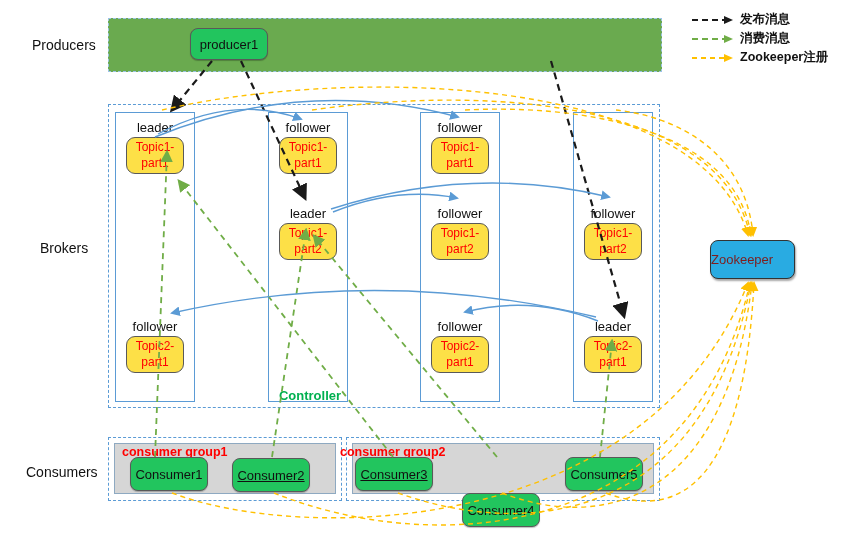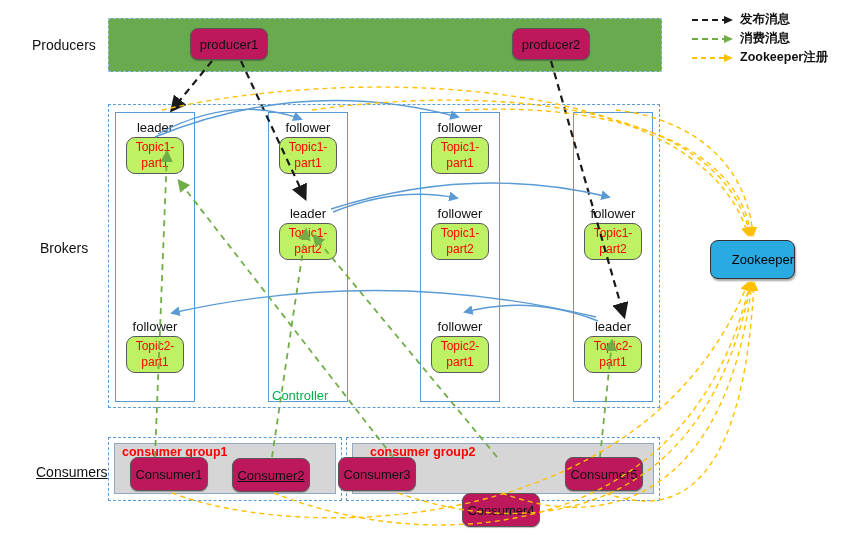--- a/index.html
+++ b/index.html
@@ -3,65 +3,62 @@
 <meta charset="utf-8">
 <style>
   html,body{margin:0;padding:0;background:#ffffff;font-family:"Liberation Sans",sans-serif;}
   #stage{position:relative;width:865px;height:555px;background:#fff;overflow:hidden;}
   .abs{position:absolute;}
 
   .side-label{font-size:14px;color:#111;}
 
   
   .prod-band{left:108px;top:18px;width:554px;height:54px;background:#6aaa4f;border:1px dashed #9dc3e6;box-sizing:border-box;}
-  .node{background:#be185d;border:1.6px solid #595959;border-radius:8px;box-sizing:border-box;
+  .node{background:#22c55e;border:1.6px solid #595959;border-radius:8px;box-sizing:border-box;
         display:flex;align-items:center;justify-content:center;font-size:13px;color:#111;box-shadow:0 1px 1px rgba(0,0,0,.25);}
 
   
   .brokers-outer{left:108px;top:104px;width:552px;height:304px;border:1.4px dashed #5b9bd5;box-sizing:border-box;}
   .broker-col{top:112px;width:80px;height:290px;border:1.4px solid #5b9bd5;background:#fff;box-sizing:border-box;}
   .topic{width:64px;text-align:center;}
   .topic .role{font-size:13px;color:#111;margin-bottom:2px;}
-  .topic .tbox{width:58px;margin:0 auto;border:1.6px solid #595959;border-radius:9px;background:#bef264;
+  .topic .tbox{width:58px;margin:0 auto;border:1.6px solid #595959;border-radius:9px;background:#fde047;
                font-size:12px;line-height:1.3;color:#ff0000;padding:2px 4px;box-sizing:border-box;}
   .controller{font-size:13px;color:#00b050;}
 
   
   .cons-outer{top:437px;height:64px;border:1.4px dashed #5b9bd5;box-sizing:border-box;}
   .cons-gray{top:443px;height:51px;background:#d6d6d6;border:1.4px solid #8ea9c1;box-sizing:border-box;}
   .group-label{font-size:12.5px;font-weight:700;color:#ff0000;}
   .consumer{height:34px;width:78px;}
 
   
   .zookeeper{left:710px;top:240px;width:83px;height:37px;background:#29abe2;border:1.8px solid #333;
-             border-radius:8px;display:flex;align-items:center;justify-content:flex-end;font-size:13px;color:#000000;
+             border-radius:8px;display:flex;align-items:center;justify-content:flex-start;font-size:13px;color:#7f1d1d;
              box-shadow:1px 2px 2px rgba(0,0,0,.35);}
 
   
   .legend{left:690px;top:10px;width:172px;}
   .legend-row{display:flex;align-items:center;height:19px;}
   .legend-row .txt{font-size:12.5px;color:#111;margin-left:6px;white-space:nowrap;font-weight:bold;}
 
   #overlay{position:absolute;left:0;top:0;z-index:10;pointer-events:none;}
 </style>
 </head>
 <body>
 
 <div id="stage">
 
   <div class="abs side-label" style="left:32px;top:37px;">Producers</div>
   <div class="abs side-label" style="left:40px;top:240px;">Brokers</div>
-  <div class="abs side-label" style="left:36px;top:464px;text-decoration:underline;">Consumers</div>
+  <div class="abs side-label" style="left:26px;top:464px;">Consumers</div>
 
   <div class="abs prod-band"></div>
   <div class="abs node" style="left:190px;top:28px;width:78px;height:32px;">
     <span>producer1</span>
-  </div>
-  <div class="abs node" style="left:512px;top:28px;width:78px;height:32px;">
-    <span>producer2</span>
   </div>
 
   <div class="abs brokers-outer"></div>
   <div class="abs broker-col" style="left:115px;"></div>
   <div class="abs broker-col" style="left:268px;"></div>
   <div class="abs broker-col" style="left:420px;"></div>
   <div class="abs broker-col" style="left:573px;"></div>
 
   <div class="abs topic" style="left:123px;top:120px;">
     <div class="role">leader</div>
@@ -95,36 +92,36 @@
   </div>
   <div class="abs topic" style="left:428px;top:319px;">
     <div class="role">follower</div>
     <div class="tbox">Topic2-part1</div>
   </div>
   <div class="abs topic" style="left:581px;top:319px;">
     <div class="role">leader</div>
     <div class="tbox">Topic2-part1</div>
   </div>
 
-  <div class="abs controller" style="left:272px;top:388px;width:76px;">Controller</div>
+  <div class="abs controller" style="left:272px;top:388px;width:76px;text-align:center;font-weight:bold;">Controller</div>
 
   <div class="abs cons-outer" style="left:108px;width:234px;"></div>
   <div class="abs cons-gray" style="left:114px;width:222px;"></div>
   <div class="abs group-label" style="left:122px;top:445px;">consumer group1</div>
   <div class="abs node consumer" style="left:130px;top:457px;">
     <span>Consumer1</span>
   </div>
   <div class="abs node consumer" style="left:232px;top:458px;text-decoration:underline;">
     <span>Consumer2</span>
   </div>
 
   <div class="abs cons-outer" style="left:346px;width:314px;"></div>
   <div class="abs cons-gray" style="left:352px;width:302px;"></div>
-  <div class="abs group-label" style="left:370px;top:445px;">consumer group2</div>
-  <div class="abs node consumer" style="left:338px;top:457px;">
+  <div class="abs group-label" style="left:340px;top:445px;">consumer group2</div>
+  <div class="abs node consumer" style="left:355px;top:457px;text-decoration:underline;">
     <span>Consumer3</span>
   </div>
   <div class="abs node consumer" style="left:462px;top:457px;margin-top:36px;">
     <span>Consumer4</span>
   </div>
   <div class="abs node consumer" style="left:565px;top:457px;">
     <span>Consumer5</span>
   </div>
 
   <div class="abs zookeeper">

